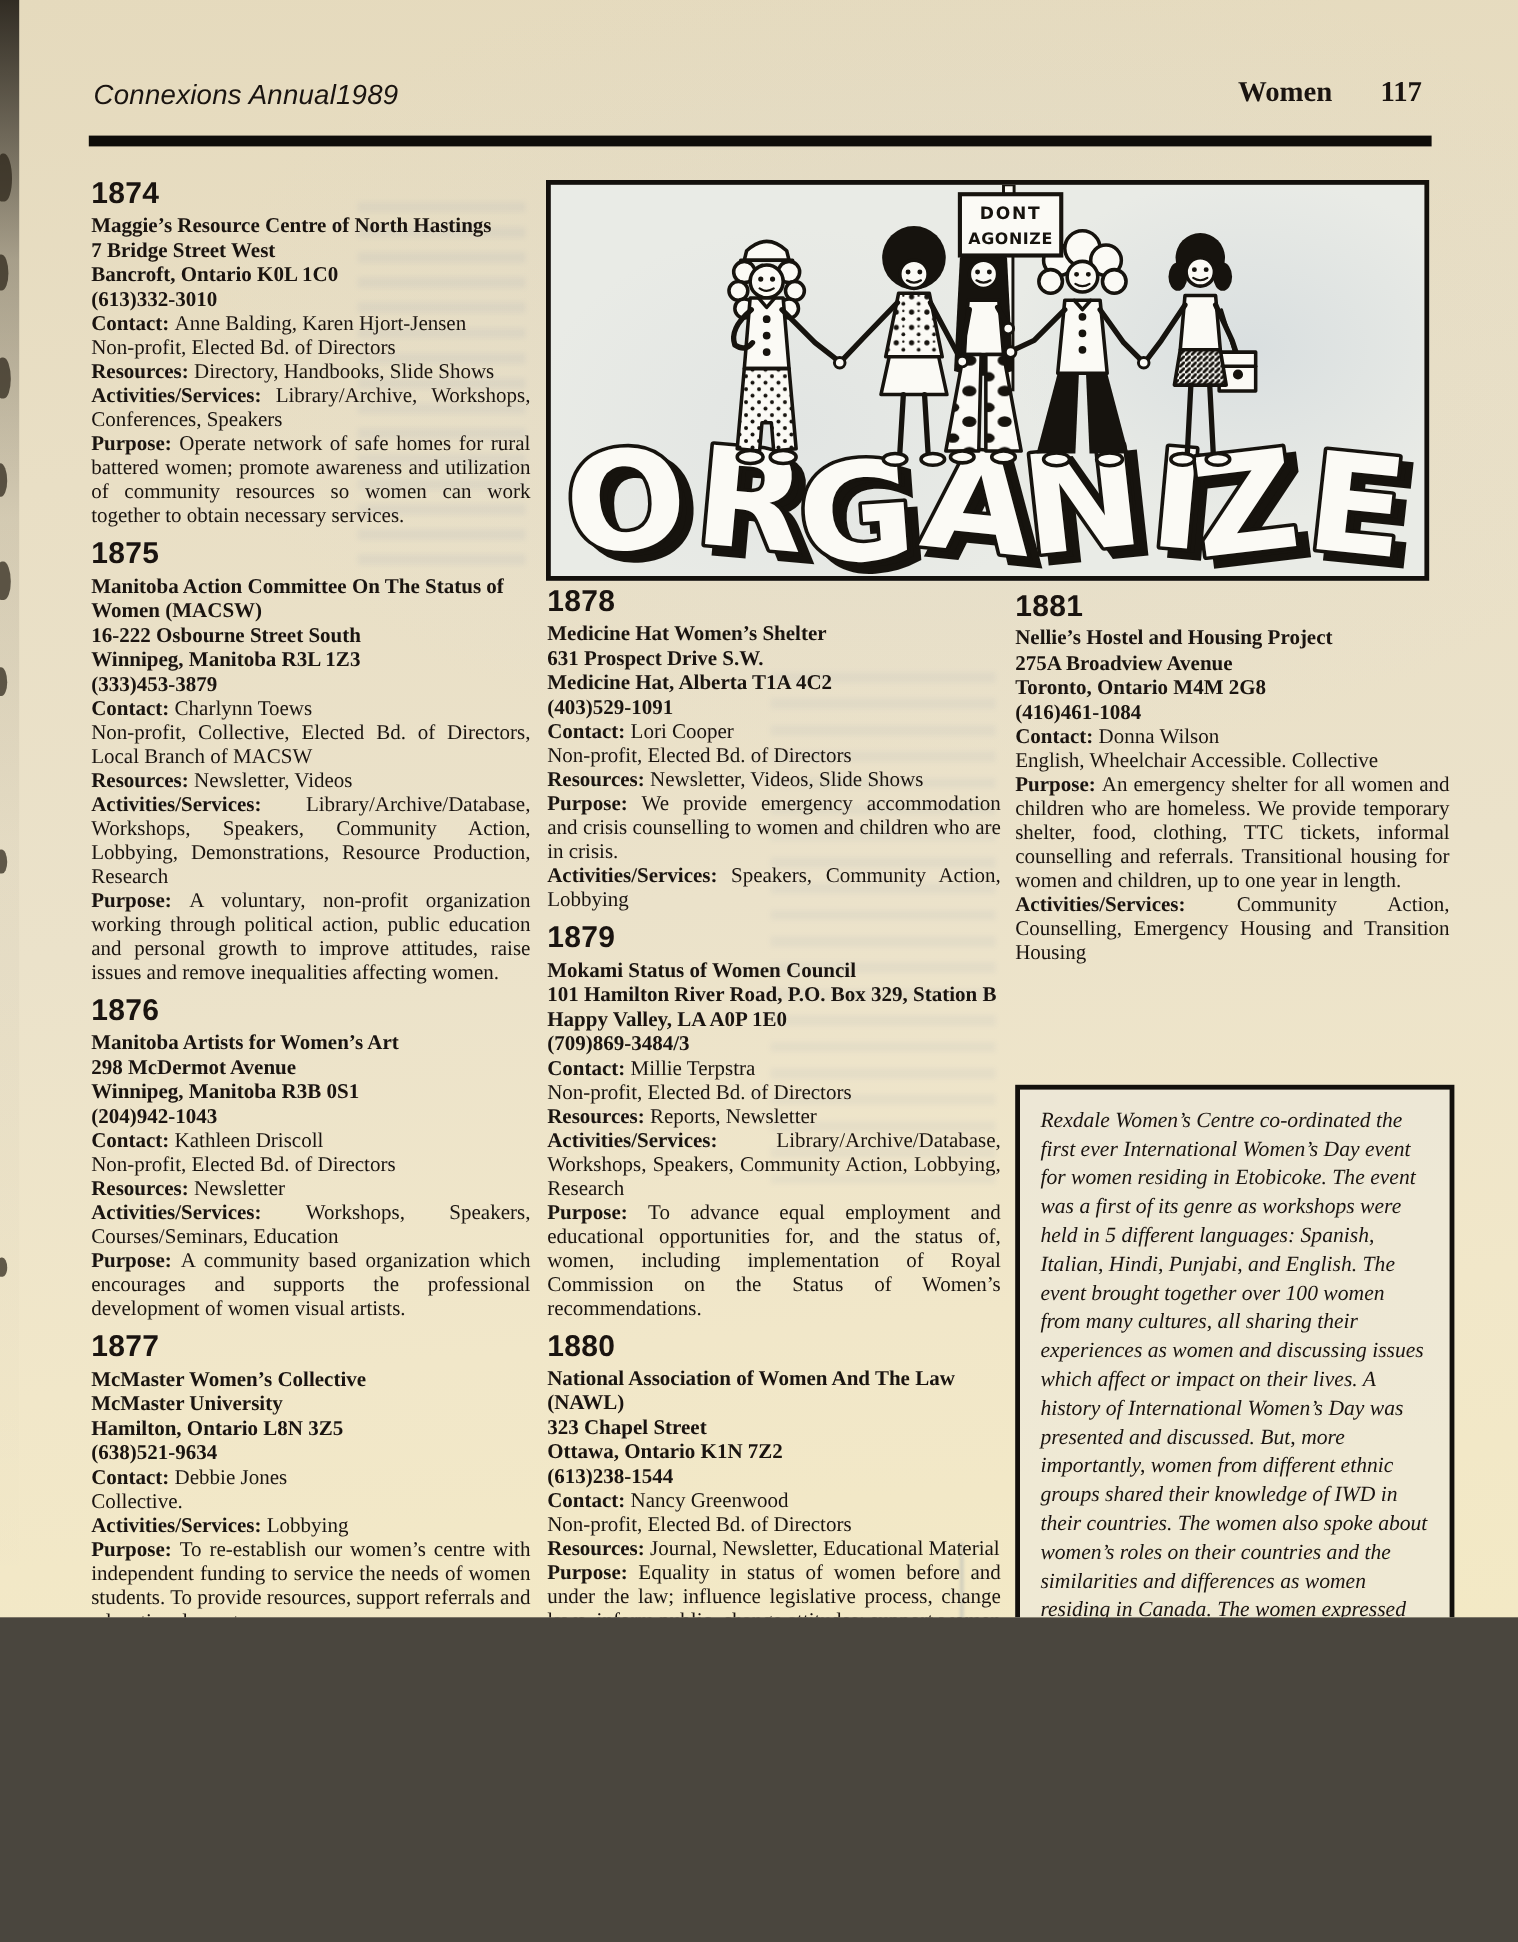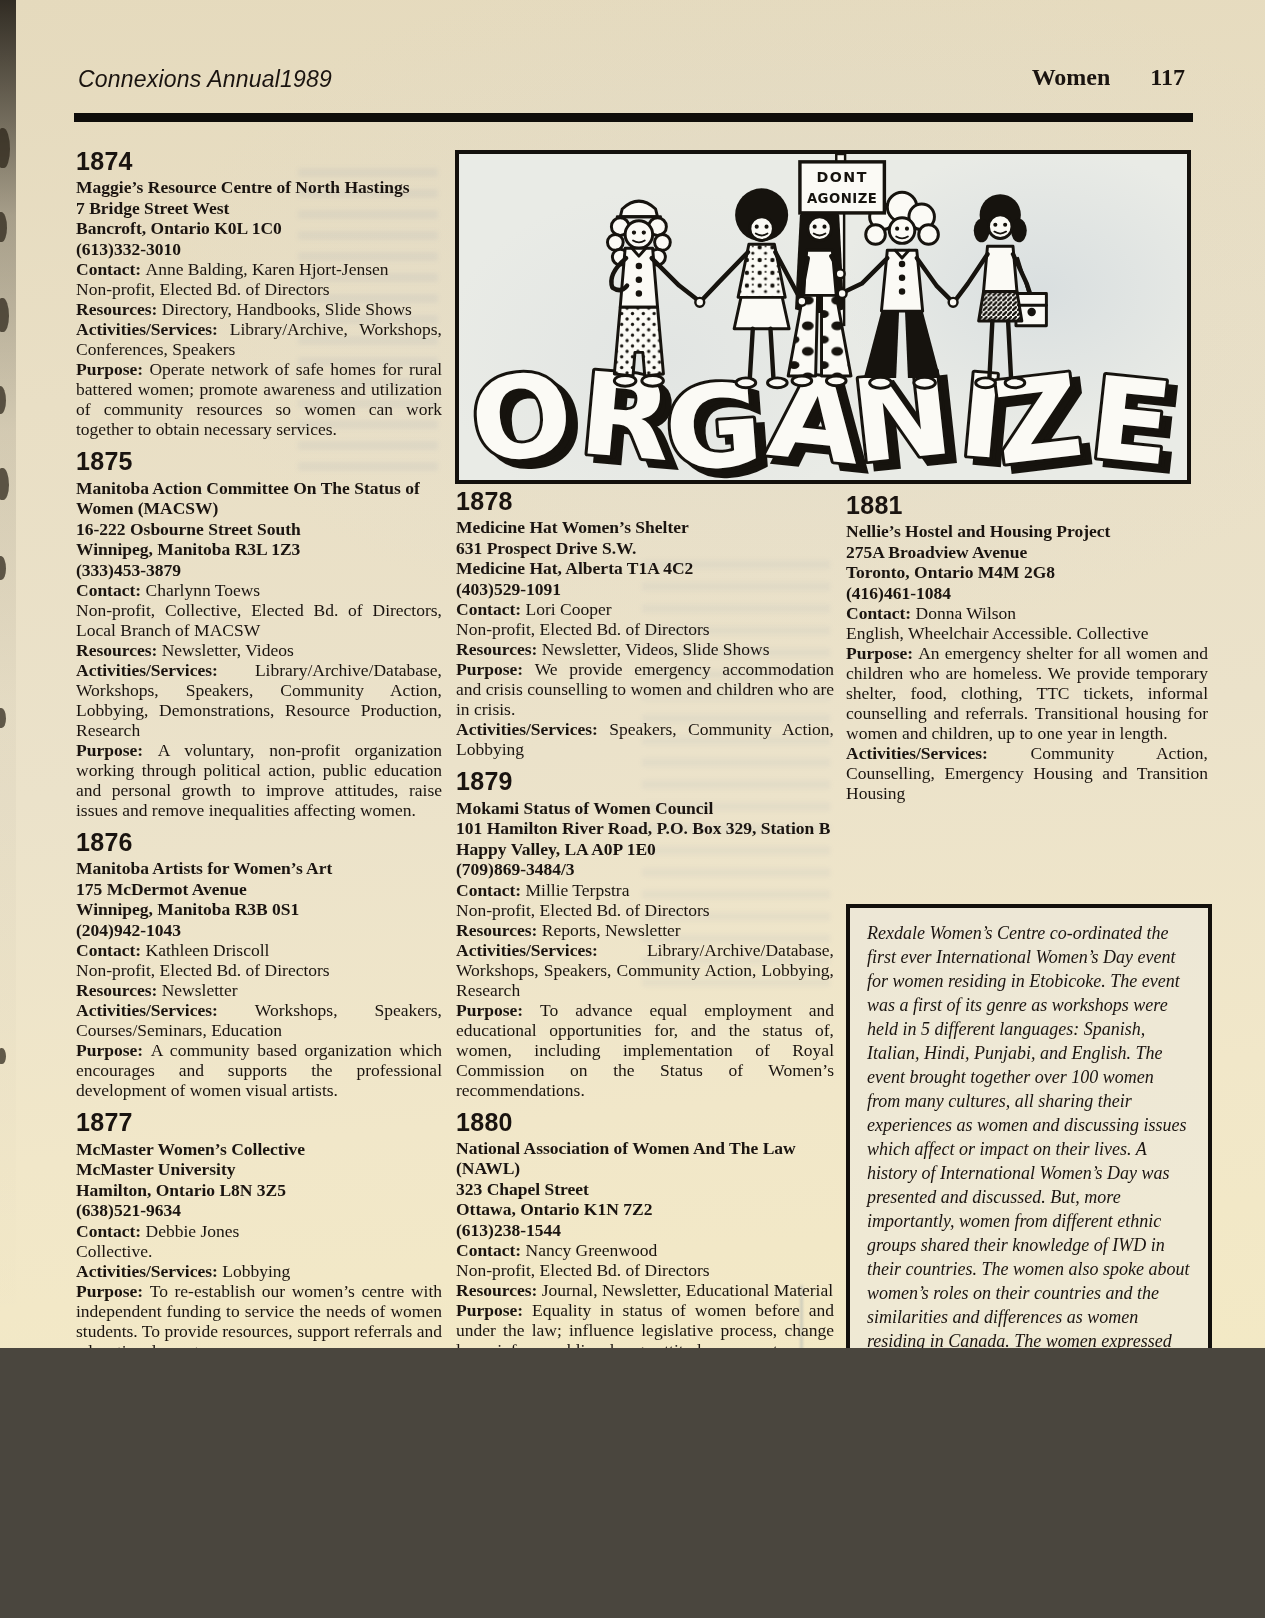--- a/index.html
+++ b/index.html
@@ -251,21 +251,21 @@
         <p class="line bold">(333)453-3879</p>
         <p class="line labeled"><b>Contact: </b>Charlynn Toews</p>
         <p class="line plain">Non-profit, Collective, Elected Bd. of Directors, Local Branch of MACSW</p>
         <p class="line labeled"><b>Resources: </b>Newsletter, Videos</p>
         <p class="line labeled"><b>Activities/Services: </b>Library/Archive/Database, Workshops, Speakers, Community Action, Lobbying, Demonstrations, Resource Production, Research</p>
         <p class="line labeled"><b>Purpose: </b>A voluntary, non-profit organization working through political action, public education and personal growth to improve attitudes, raise issues and remove inequalities affecting women.</p>
       </div>
       <div class="entry">
         <div class="entry-number">1876</div>
         <p class="line bold">Manitoba Artists for Women’s Art</p>
-        <p class="line bold">175 McDermot Avenue</p>
+        <p class="line bold">298 McDermot Avenue</p>
         <p class="line bold">Winnipeg, Manitoba R3B 0S1</p>
         <p class="line bold">(204)942-1043</p>
         <p class="line labeled"><b>Contact: </b>Kathleen Driscoll</p>
         <p class="line plain">Non-profit, Elected Bd. of Directors</p>
         <p class="line labeled"><b>Resources: </b>Newsletter</p>
         <p class="line labeled"><b>Activities/Services: </b>Workshops, Speakers, Courses/Seminars, Education</p>
         <p class="line labeled"><b>Purpose: </b>A community based organization which encourages and supports the professional development of women visual artists.</p>
       </div>
       <div class="entry">
         <div class="entry-number">1877</div>

